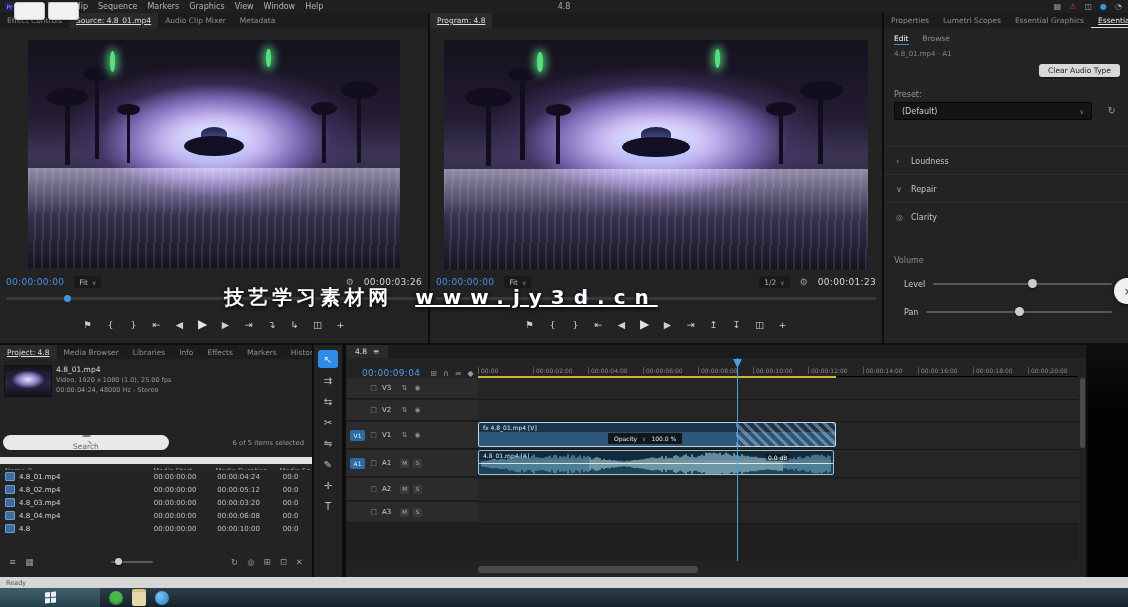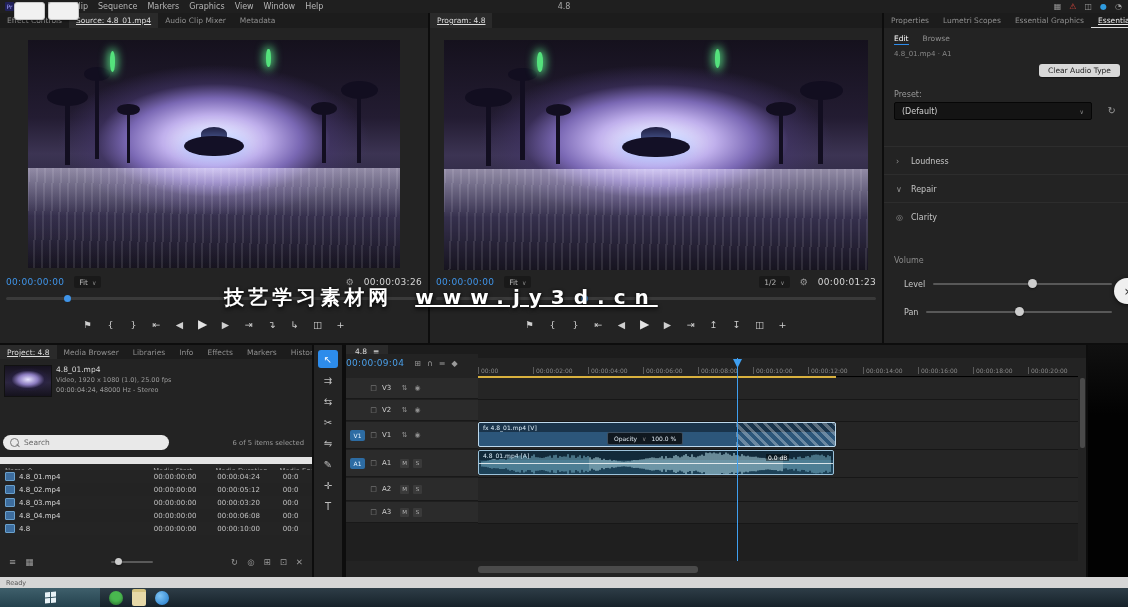--- a/index.html
+++ b/index.html
@@ -104,21 +104,21 @@
   .proj-tabs{height:14px;}
   .thumb{position:absolute;left:4px;top:20px;width:46px;height:30px;border:1px solid #111;
          background:
            radial-gradient(ellipse 60% 50% at 50% 45%, #e8e4ff 0%, #8c7cc0 35%, rgba(40,32,70,.5) 60%, rgba(10,8,20,0) 80%),
            linear-gradient(180deg,#16121f,#2c2640 55%,#15121d);}
   .pv-name{position:absolute;left:56px;top:20px;font-size:7.5px;color:#d8d8d8;}
   .pv-info1{position:absolute;left:56px;top:31px;font-size:6.5px;color:#9a9a9a;}
   .pv-info2{position:absolute;left:56px;top:41px;font-size:6.5px;color:#9a9a9a;}
   .search-input{position:absolute;left:3px;top:90px;width:152px;height:15px;background:#e9e9e9;
                 border-radius:8px;display:flex;align-items:center;gap:5px;padding:0 7px;
-                font-size:7.5px;color:#666;}
+                font-size:7.5px;color:#666;flex-direction:column;}
   .search-glass{width:7px;height:7px;border:1.2px solid #7a7a7a;border-radius:50%;position:relative;}
   .search-glass::after{content:"";position:absolute;left:5px;top:6px;width:4px;height:1.2px;
                        background:#7a7a7a;transform:rotate(45deg);}
   .sel-text{position:absolute;right:8px;top:94px;font-size:6.8px;color:#9a9a9a;}
   .proj-cols{position:absolute;left:0;right:0;top:112px;height:13px;display:flex;align-items:center;
              font-size:6.8px;color:#9f9f9f;border-top:7px solid #e5e5e5;border-bottom:1px solid #2e2e2e;
              background:#262626;}
   .pc{padding-left:5px;overflow:hidden;white-space:nowrap;}
   .pc0{width:150px;} .pc1{width:60px;} .pc2{width:62px;} .pc3{width:34px;}
   .proj-rows{position:absolute;left:0;right:0;top:125px;}
@@ -140,22 +140,22 @@
                display:flex;flex-direction:column;align-items:center;padding-top:5px;gap:3px;box-sizing:border-box;}
   .tool{width:20px;height:18px;display:flex;align-items:center;justify-content:center;border-radius:3px;
         font-size:10px;color:#bfbfbf;}
   .tool.active{background:#2d8ceb;color:#fff;}
 
   
   .timeline-panel{left:346px;top:345px;width:740px;height:232px;}
   .tl-tabbar{position:absolute;left:0;top:0;right:0;height:13px;background:#1c1c1c;display:flex;
              align-items:stretch;font-size:7.5px;color:#8f8f8f;}
   .tl-tab{background:#2a2a2a;color:#ddd;padding:0 9px;display:flex;align-items:center;gap:6px;}
-  .tl-head{position:absolute;left:0;top:9px;width:132px;height:18px;display:flex;align-items:center;
-           padding-left:0;gap:10px;box-sizing:border-box;background:#232323;}
+  .tl-head{position:absolute;left:0;top:19px;width:132px;height:18px;display:flex;align-items:center;
+           padding-left:16px;gap:10px;box-sizing:border-box;background:#232323;}
   .tl-tc{color:#4a9fe8;font-size:9px;letter-spacing:.3px;}
   .tl-icons{display:flex;gap:6px;font-size:8px;color:#9a9a9a;}
   .ruler{position:absolute;left:132px;top:13px;right:8px;height:18px;border-bottom:1px solid #000;
          background:#232323;overflow:hidden;}
   .rlabel{position:absolute;bottom:2px;font-size:6px;color:#8a8a8a;border-left:1px solid #5a5a5a;
           padding-left:2px;height:7px;line-height:7px;white-space:nowrap;}
   .render-bar{position:absolute;left:132px;top:31px;width:358px;height:2px;background:#d9b13e;z-index:3;}
   .tracks{position:absolute;left:0;top:33px;right:8px;bottom:16px;background:#1f1f1f;overflow:hidden;}
   .trow{position:absolute;left:0;right:0;}
   .thead{position:absolute;left:0;top:0;bottom:1px;width:132px;background:#2b2b2b;display:flex;

